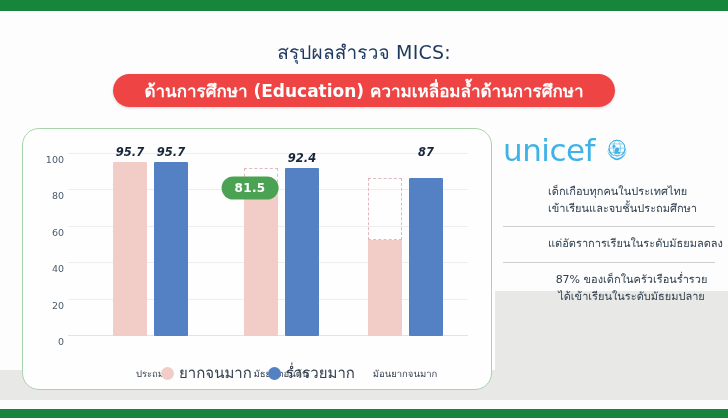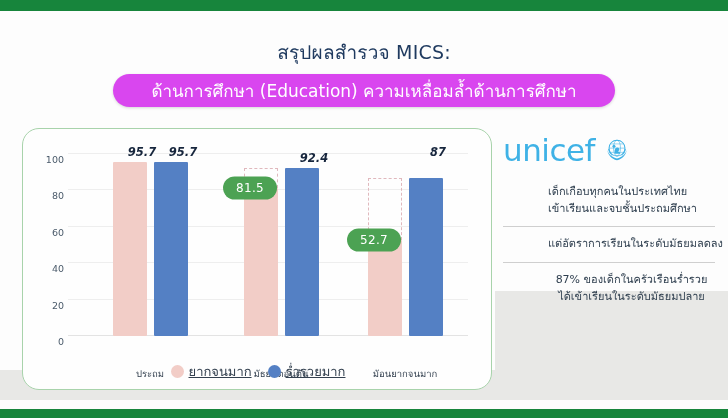--- a/index.html
+++ b/index.html
@@ -42,24 +42,24 @@
   
   .page-title {
     position: absolute; left: 0; top: 26px;
     width: 728px; text-align: center;
     font-size: 19px; color: #1f3a5f; font-weight: 400;
     letter-spacing: .2px;
   }
   .title-pill {
     position: absolute; left: 113px; top: 63px;
     width: 502px; height: 33px;
-    background: #d946ef;
+    background: #ef4444;
     border-radius: 17px;
     display: flex; align-items: center; justify-content: center;
-    color: #ffffff; font-size: 17px; font-weight: 400;
+    color: #ffffff; font-size: 17px; font-weight: 700;
     box-shadow: 0 1px 3px rgba(0,0,0,.16);
     white-space: nowrap;
   }
 
   
   .card {
     position: absolute; left: 22px; top: 117px;
     width: 470px; height: 262px;
     background: #fefefe;
     border: 1.3px solid #a8d3ab;
@@ -90,43 +90,42 @@
   .ghost {
     position: absolute; left: 0; width: 34px;
     border: 1.2px dashed #e0b8bd;
     background: transparent;
   }
   .vlabel {
     position: absolute;
     font-size: 11.5px; font-weight: bold; font-style: italic;
     color: #17263d; white-space: nowrap;
     transform: translateX(-50%);
-    margin-left: 12px;
   }
   .badge {
     position: absolute;
     background: #4ca253; color: #ffffff;
-    font-size: 12px; font-weight: normal;
+    font-size: 12px; font-weight: bold;
     padding: 4px 13px 5px; border-radius: 13px;
     white-space: nowrap; transform: translate(-50%, -50%);
     letter-spacing: .3px;
   }
   .xlabel {
     position: absolute; top: 212px;
     font-size: 9.5px; color: #33404f;
     white-space: nowrap; transform: translateX(-50%);
   }
   .legend {
     position: absolute; left: 0; top: 232px;
     width: 470px; display: flex; gap: 16px;
     align-items: center; justify-content: center;
   }
   .leg { display: flex; align-items: center; gap: 5px; }
   .swatch { width: 13px; height: 13px; border-radius: 50%; }
-  .leg-txt { font-size: 13px; color: #33404f; white-space: nowrap; text-decoration: underline; }
+  .leg-txt { font-size: 15px; color: #33404f; white-space: nowrap; }
 
   
   .rpanel {
     position: absolute; left: 503px; top: 124px;
     width: 212px;
   }
   .unicef-row { display: flex; align-items: flex-start; gap: 7px; height: 40px; }
   .unicef-word {
     font-size: 31px; color: #3fb2e6; font-weight: 400;
     letter-spacing: -0.5px; line-height: 1;
@@ -182,21 +181,20 @@
             <div class="ghost" style="bottom: 95.914px; height: 62.426px;"></div>
             <div class="bar pink" style="height: 95.914px;"></div>
             <div class="bar blue" style="height: 158.34px;"></div>
           </div>
           <div class="xlabel" style="left: 337px;">มัอนยากจนมาก</div>
           <div class="vlabel" style="left: 62px; bottom: 177.174px;">95.7</div>
           <div class="vlabel" style="left: 103px; bottom: 177.174px;">95.7</div>
           <div class="vlabel" style="left: 234px; bottom: 171.168px;">92.4</div>
           <div class="vlabel" style="left: 358px; bottom: 177px;">87</div>
           <div class="badge" style="left: 182px; top: 33.67px;">81.5</div>
-          <div class="badge" style="left: 306px; top: 86.086px;">52.7</div>
         </div>
       <div class="legend" id="legend">
           <div class="leg">
             <span class="swatch" style="background: rgb(242, 205, 199);"></span>
             <span class="leg-txt">ยากจนมาก</span>
           </div>
           <div class="leg">
             <span class="swatch" style="background: rgb(84, 128, 196);"></span>
             <span class="leg-txt">ร่ำรวยมาก</span>
           </div>

